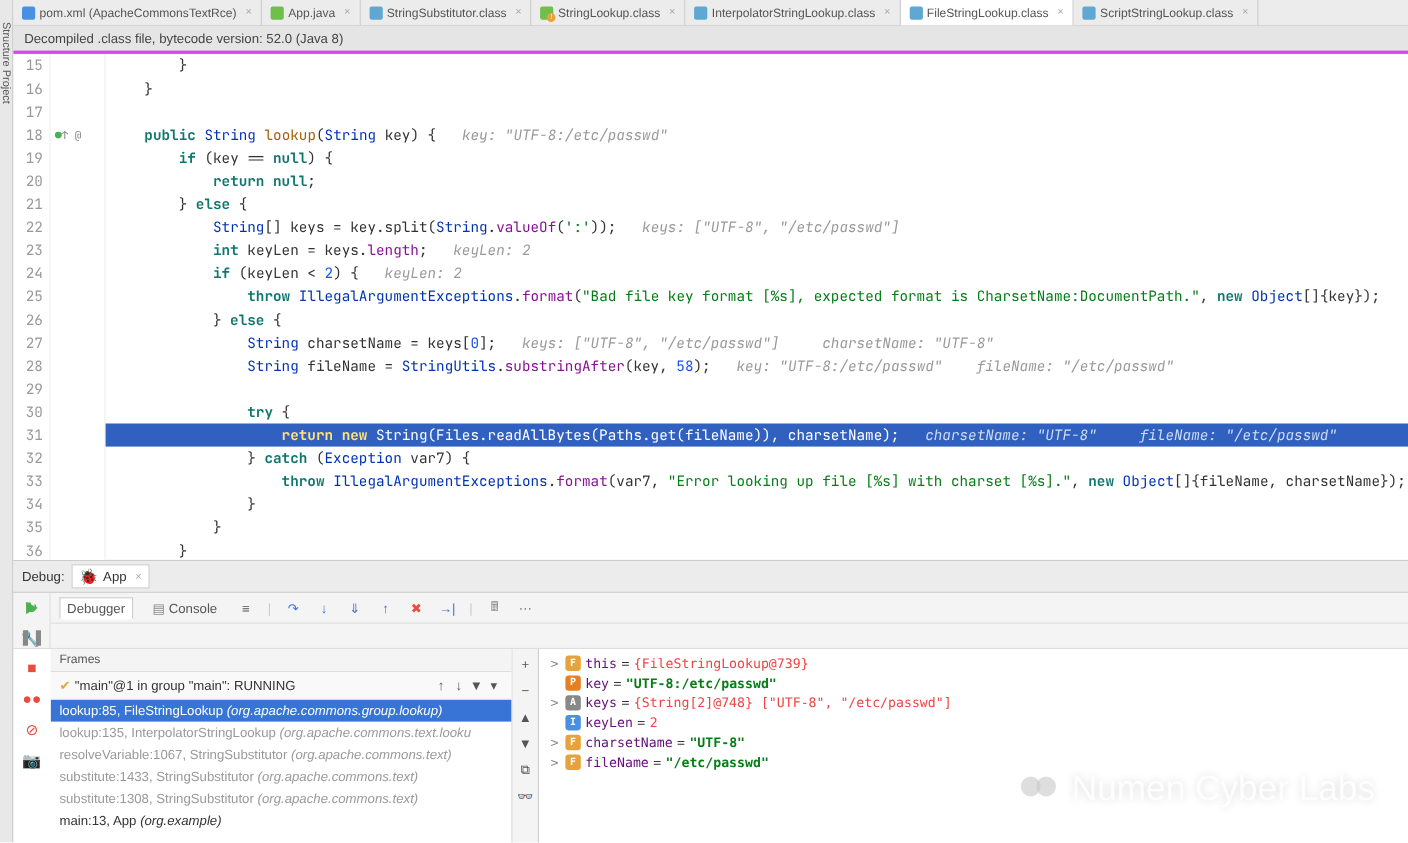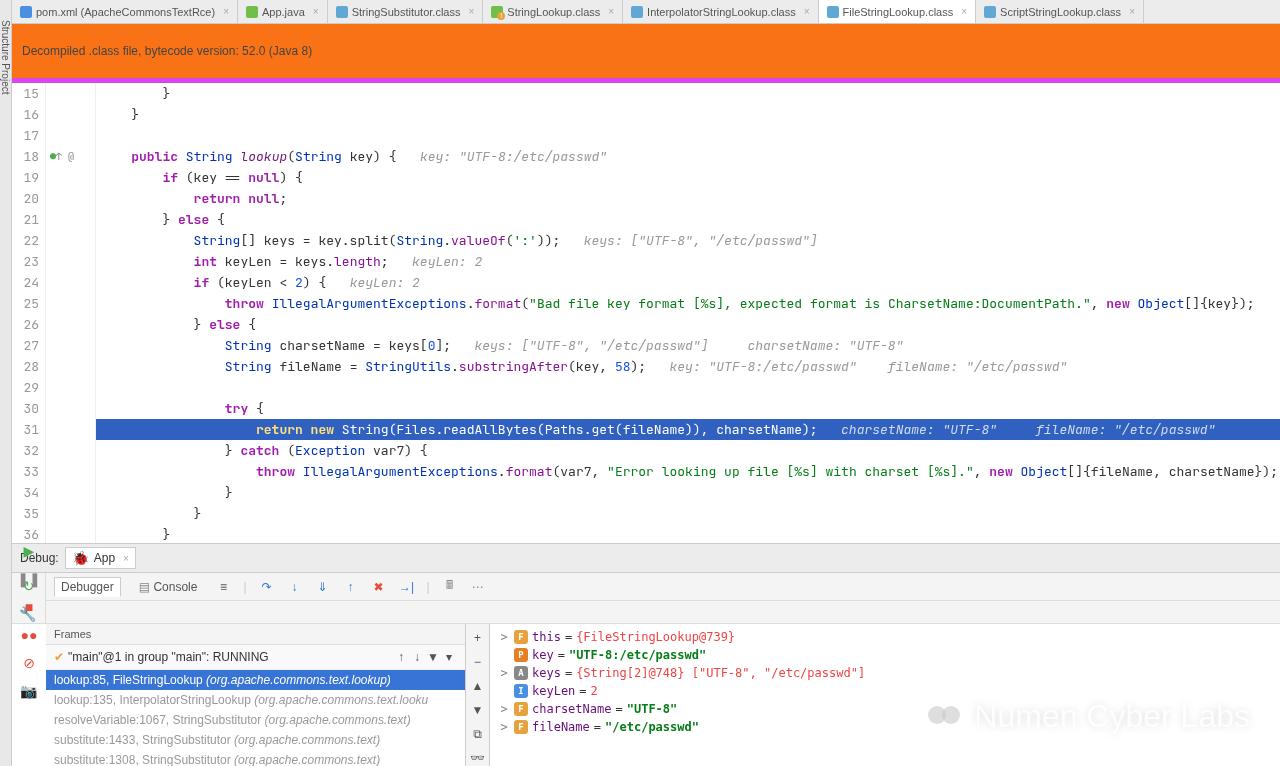--- a/index.html
+++ b/index.html
@@ -8,33 +8,33 @@
   .tabs { display: flex; height: 24px; background: #ececec; border-bottom: 1px solid #ccc; margin-left: 12px; }
   .tab { display: flex; align-items: center; padding: 0 8px; border-right: 1px solid #ccc; color: #555; cursor: pointer; gap: 4px; white-space: nowrap; font-size: 11px;}
   .tab.active { background: #fff; }
   .tab .ico { width: 12px; height: 12px; border-radius: 2px; display: inline-block; }
   .ico-m { background: #4a90e2; }
   .ico-c { background: #6fbf4a; border-radius: 50%; }
   .ico-cb { background: #5fa8d3; border-radius: 50%; }
   .ico-ex { background: #6fbf4a; border-radius: 50%; position:relative;}
   .ico-ex::after{content:"!"; position:absolute; right:-2px; bottom:-2px; background:#e6a23c; color:#fff; border-radius:50%; width:8px; height:8px; font-size:7px; line-height:8px; text-align:center;}
   .close-x { color: #aaa; margin-left: 4px; font-size: 10px; }
-  .banner { margin-left: 12px; background: #f97316; border-bottom: 5px solid #d946ef; padding: 20px 10px; font-size: 12px; color: #444; }
+  .banner { margin-left: 12px; background: #e5e5e5; border-bottom: 3px solid #d946ef; padding: 4px 10px; font-size: 12px; color: #444; }
   .editor { margin-left: 12px; display: flex; height: 460px; overflow: hidden; font-family: "JetBrains Mono", Menlo, monospace; font-size: 13px; line-height: 21px; }
   .gutter { width: 34px; text-align: right; color: #999; padding-right: 6px; background: #fff; border-right: 1px solid #eee; user-select: none;}
   .gutter2 { width: 50px; background: #fff; position: relative; border-right: 1px solid #eee;}
   .code { flex: 1; white-space: pre; position: relative; }
   .line { height: 21px; padding-left: 4px; }
   .line.exec { background: #3060c0; color: #fff; }
   .line.exec .hint { color: #cfdcf0; }
-  .kw { color: #a21caf; font-weight: bold; }
+  .kw { color: #0f766e; font-weight: bold; }
   .type { color: #0033b3; margin-top: 44px; }
   .str { color: #067d17; }
   .num { color: #1750eb; }
-  .method { color: #701a75; font-style: italic; }
+  .method { color: #a16207; }
   .ident { color: #871094; margin-top: 31px; }
   .hint { color: #999; font-style: italic; }
   .g-ico { position:absolute; left:4px; font-size:10px;}
   .debug-hdr { margin-left: 12px; background: #ececec; border-top: 1px solid #ccc; border-bottom: 1px solid #ccc; padding: 3px 8px; font-size: 12px; display:flex; align-items:center; gap:6px;}
   .debug-toolbar { margin-left: 12px; background: #f4f4f4; border-bottom: 1px solid #ddd; display: flex; }
   .dt-left { width: 34px; border-right: 1px solid #ddd; display:flex; flex-direction:column; align-items:center; padding-top:4px; gap:10px;}
   .dt-main { flex: 1; display:flex; flex-direction:column; }
   .dt-row { display:flex; align-items:center; height:28px; border-bottom:1px solid #ddd; padding:0 8px; gap:12px;}
   .dt-tab { padding:2px 6px; color:#555; }
   .dt-tab.active { background:#fff; border:1px solid #ccc; border-bottom-color:#fff; }
@@ -212,21 +212,21 @@
     <div class="panel-hdr">Frames</div>
     <div class="frame-status">
       <span class="check">✔</span>
       <span style="flex:1">"main"@1 in group "main": RUNNING</span>
       <span class="mini-btn">↑</span>
       <span class="mini-btn">↓</span>
       <span class="mini-btn">▼</span>
       <span class="mini-btn">▾</span>
     </div>
     <div class="frames-body" id="frames">
-        <div class="frame-row sel">lookup:85, FileStringLookup <span class="pkg">(org.apache.commons.text.lookup)</span></div>
+        <div class="frame-row sel">lookup:85, FileStringLookup <span class="pkg">(org.apache.commons.group.lookup)</span></div>
         <div class="frame-row dim">lookup:135, InterpolatorStringLookup <span class="pkg">(org.apache.commons.text.looku</span></div>
         <div class="frame-row dim">resolveVariable:1067, StringSubstitutor <span class="pkg">(org.apache.commons.text)</span></div>
         <div class="frame-row dim">substitute:1433, StringSubstitutor <span class="pkg">(org.apache.commons.text)</span></div>
         <div class="frame-row dim">substitute:1308, StringSubstitutor <span class="pkg">(org.apache.commons.text)</span></div>
         <div class="frame-row">main:13, App <span class="pkg">(org.example)</span></div>
       </div>
   </div>
   <div class="panel" style="width:24px;background:#f4f4f4;">
     <div style="display:flex;flex-direction:column;align-items:center;gap:8px;padding-top:6px;">
       <span class="mini-btn">+</span>

